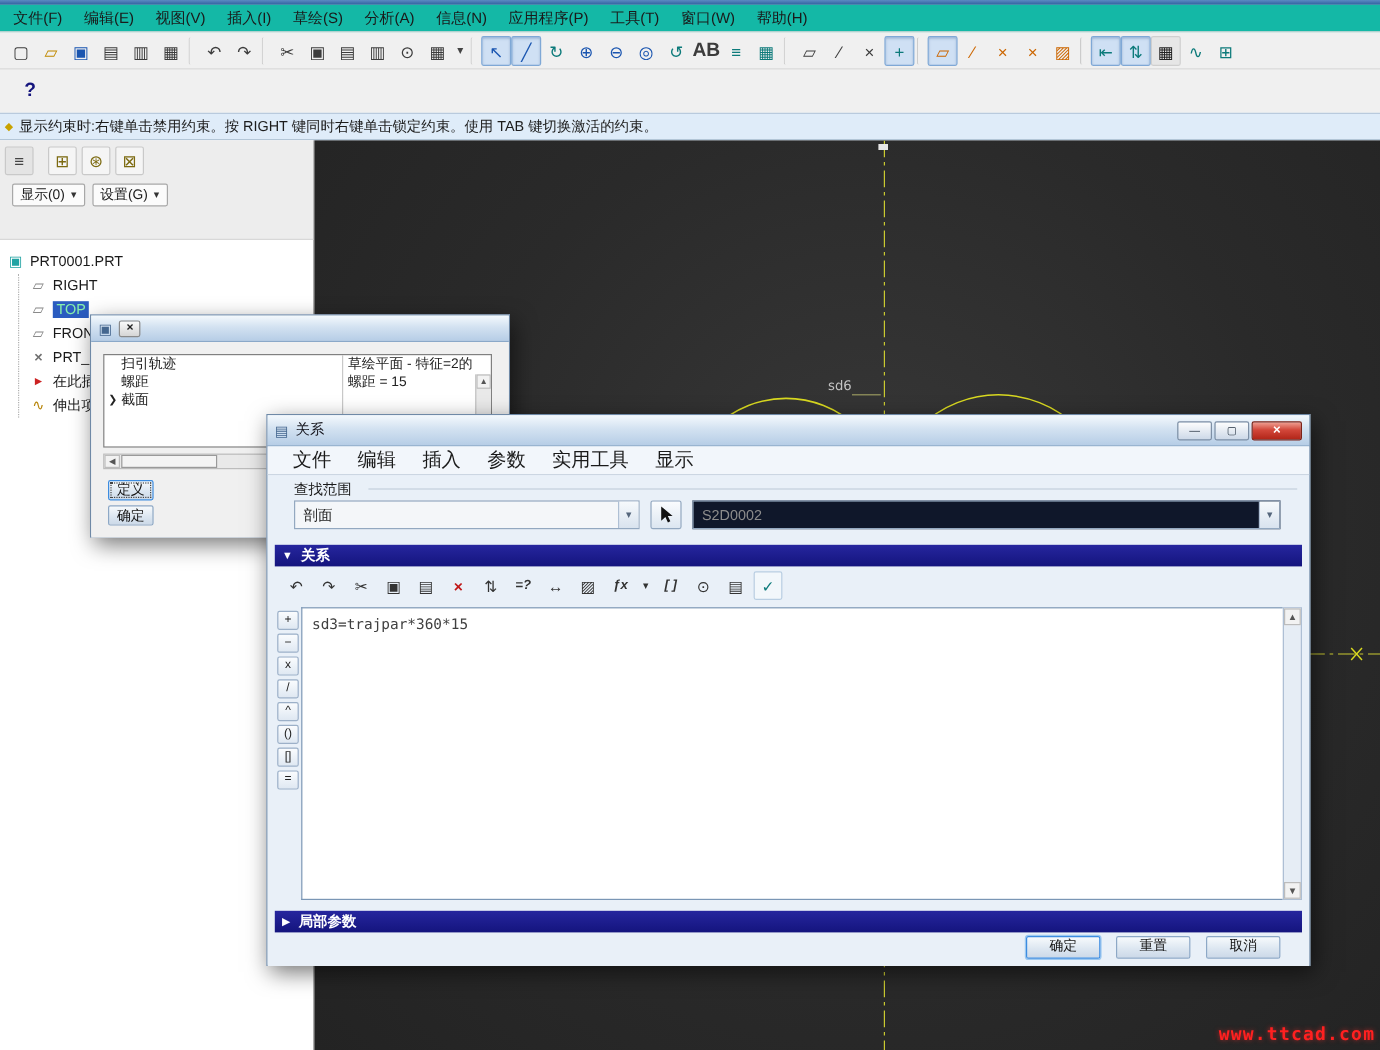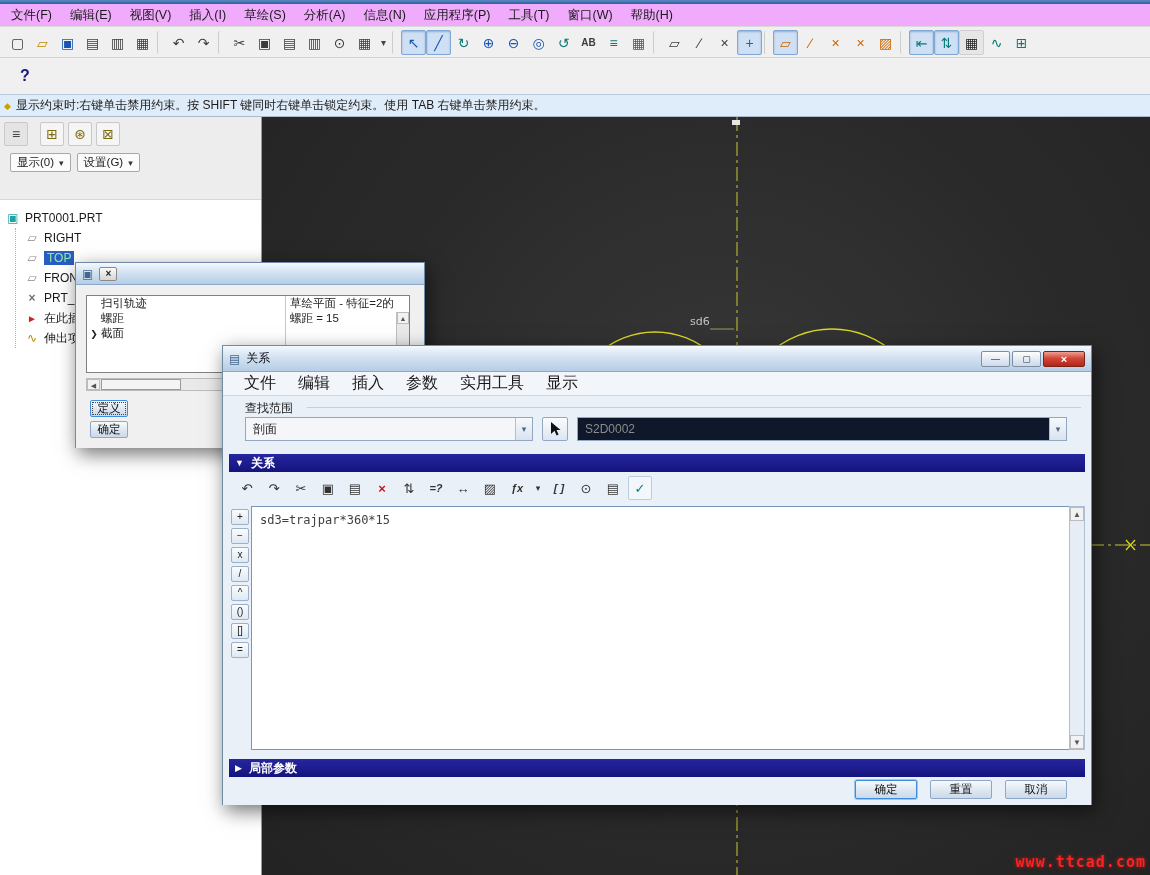--- a/index.html
+++ b/index.html
@@ -4,34 +4,34 @@
 <style>
   * { margin:0; padding:0; box-sizing:border-box; cursor:default; }
   html,body { width:1150px; height:875px; overflow:hidden; background:#f0f0f0;
     font-family:"Liberation Sans","DejaVu Sans",sans-serif; font-size:12px; color:#1a1a1a; }
   #app { position:relative; width:1150px; height:875px; }
 
   
   #top-strip { position:absolute; left:0; top:0; width:1150px; height:4px;
     background:linear-gradient(#5b8ac2,#2f5f9e); }
   #menubar { position:absolute; left:0; top:4px; width:1150px; height:23px;
-    background:#f0abfc; border-bottom:1px solid #d9d9d9; display:flex; align-items:stretch; padding-left:2px; }
+    background:#14b8a6; border-bottom:1px solid #d9d9d9; display:flex; align-items:stretch; padding-left:2px; }
   .menu-item { padding:3px 9px 0 9px; font-size:12.5px; }
   #toolbar { position:absolute; left:0; top:27px; width:1150px; height:31px;
     background:#f0f0f0; border-bottom:1px solid #d4d4d4; display:flex; align-items:center; padding-left:5px; }
   .ticon { width:25px; height:25px; line-height:24px; text-align:center; font-size:14px;
     color:#3c3c3c; border:1px solid transparent; border-radius:2px; flex:0 0 auto; }
   .ticon.blue { color:#1a55b0; }
   .ticon.teal { color:#0c7a7a; }
   .ticon.amber { color:#c08a00; }
   .ticon.orange { color:#cc6600; }
   .ticon.dark { color:#222; background:#e6e6e6; border-color:#cfcfcf; }
   .ticon.pressed { background:#cfe0f4; border-color:#7fa8d6; box-shadow:inset 0 1px 2px rgba(40,80,140,.35); }
   .ticon.caret { width:13px; font-size:10px; color:#444; }
-  .ticon.txt { font-size:10px; font-weight:bold; }
+  .ticon.txt { font-size:16px; font-weight:bold; }
   .ticon.sep { width:7px; height:23px; border:none; border-left:1px solid #cccccc; margin:0 2px; }
   #helpbar { position:absolute; left:0; top:58px; width:1150px; height:36px; background:#f0f0f0; }
   #help-icon { position:absolute; left:12px; top:5px; width:26px; height:26px; text-align:center;
     line-height:25px; font-weight:bold; font-size:16px; color:#15157d; }
   #msgbar { position:absolute; left:0; top:94px; width:1150px; height:23px;
     background:#dfecf9; border-top:1px solid #b9cadd; border-bottom:1px solid #a9bccf;
     display:flex; align-items:center; padding-left:4px; }
   #msg-icon { color:#c8a200; font-size:9px; margin-right:5px; }
   #msg-text { font-size:12px; color:#1c1c1c; }
 
@@ -223,21 +223,21 @@
       <span class="ticon teal">∿</span>
       <span class="ticon teal">⊞</span>
     </div>
 
   <div id="helpbar">
     <span id="help-icon">?</span>
   </div>
 
   <div id="msgbar">
     <span id="msg-icon">◆</span>
-    <span id="msg-text">显示约束时:右键单击禁用约束。按 SHIFT 键同时右键单击锁定约束。使用 TAB 右键单击禁用约束。</span>
+    <span id="msg-text">显示约束时:右键单击禁用约束。按 RIGHT 键同时右键单击锁定约束。使用 TAB 键切换激活的约束。</span>
   </div>
 
   <div id="navigator">
     <div id="nav-header">
       <div id="nav-icons">
 
       <span class="nicon first">≡</span>
           <span class="nicon">⊞</span>
           <span class="nicon">⊛</span>
           <span class="nicon">⊠</span>

